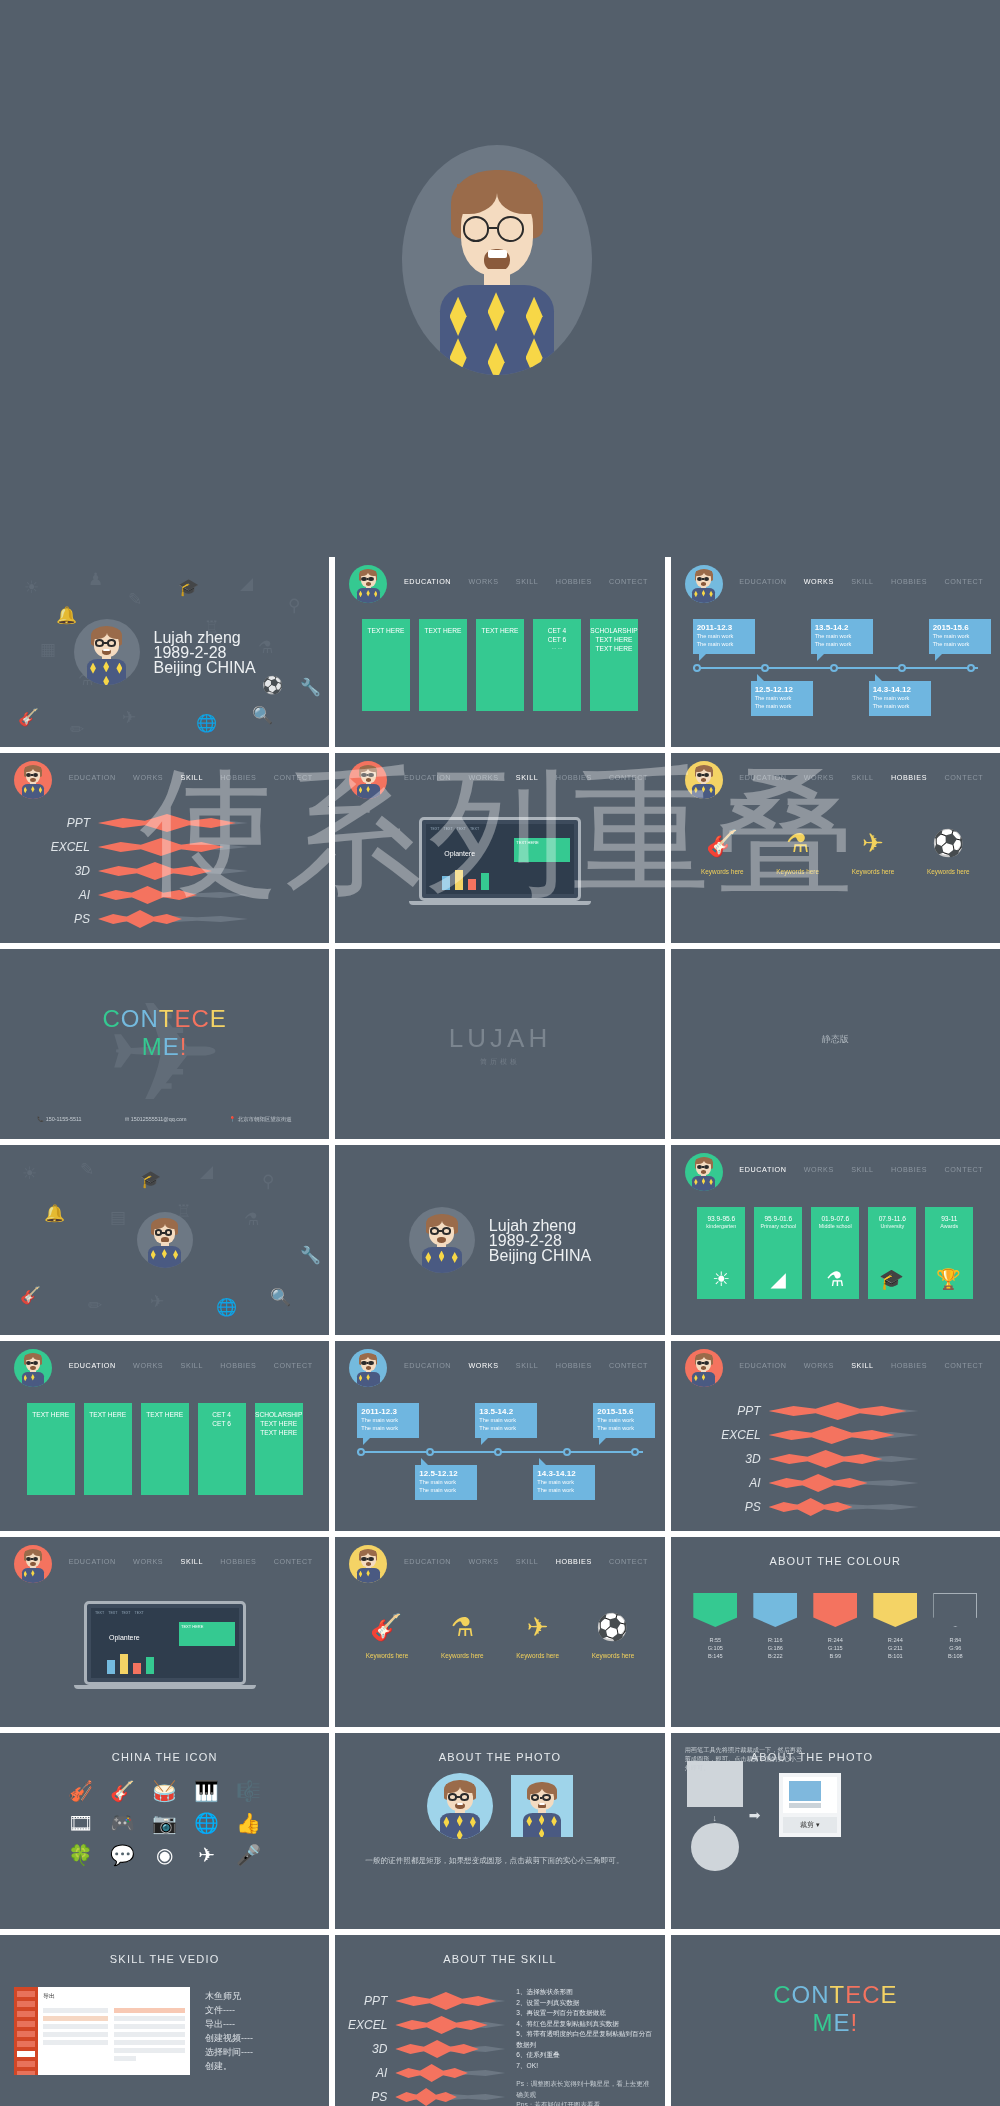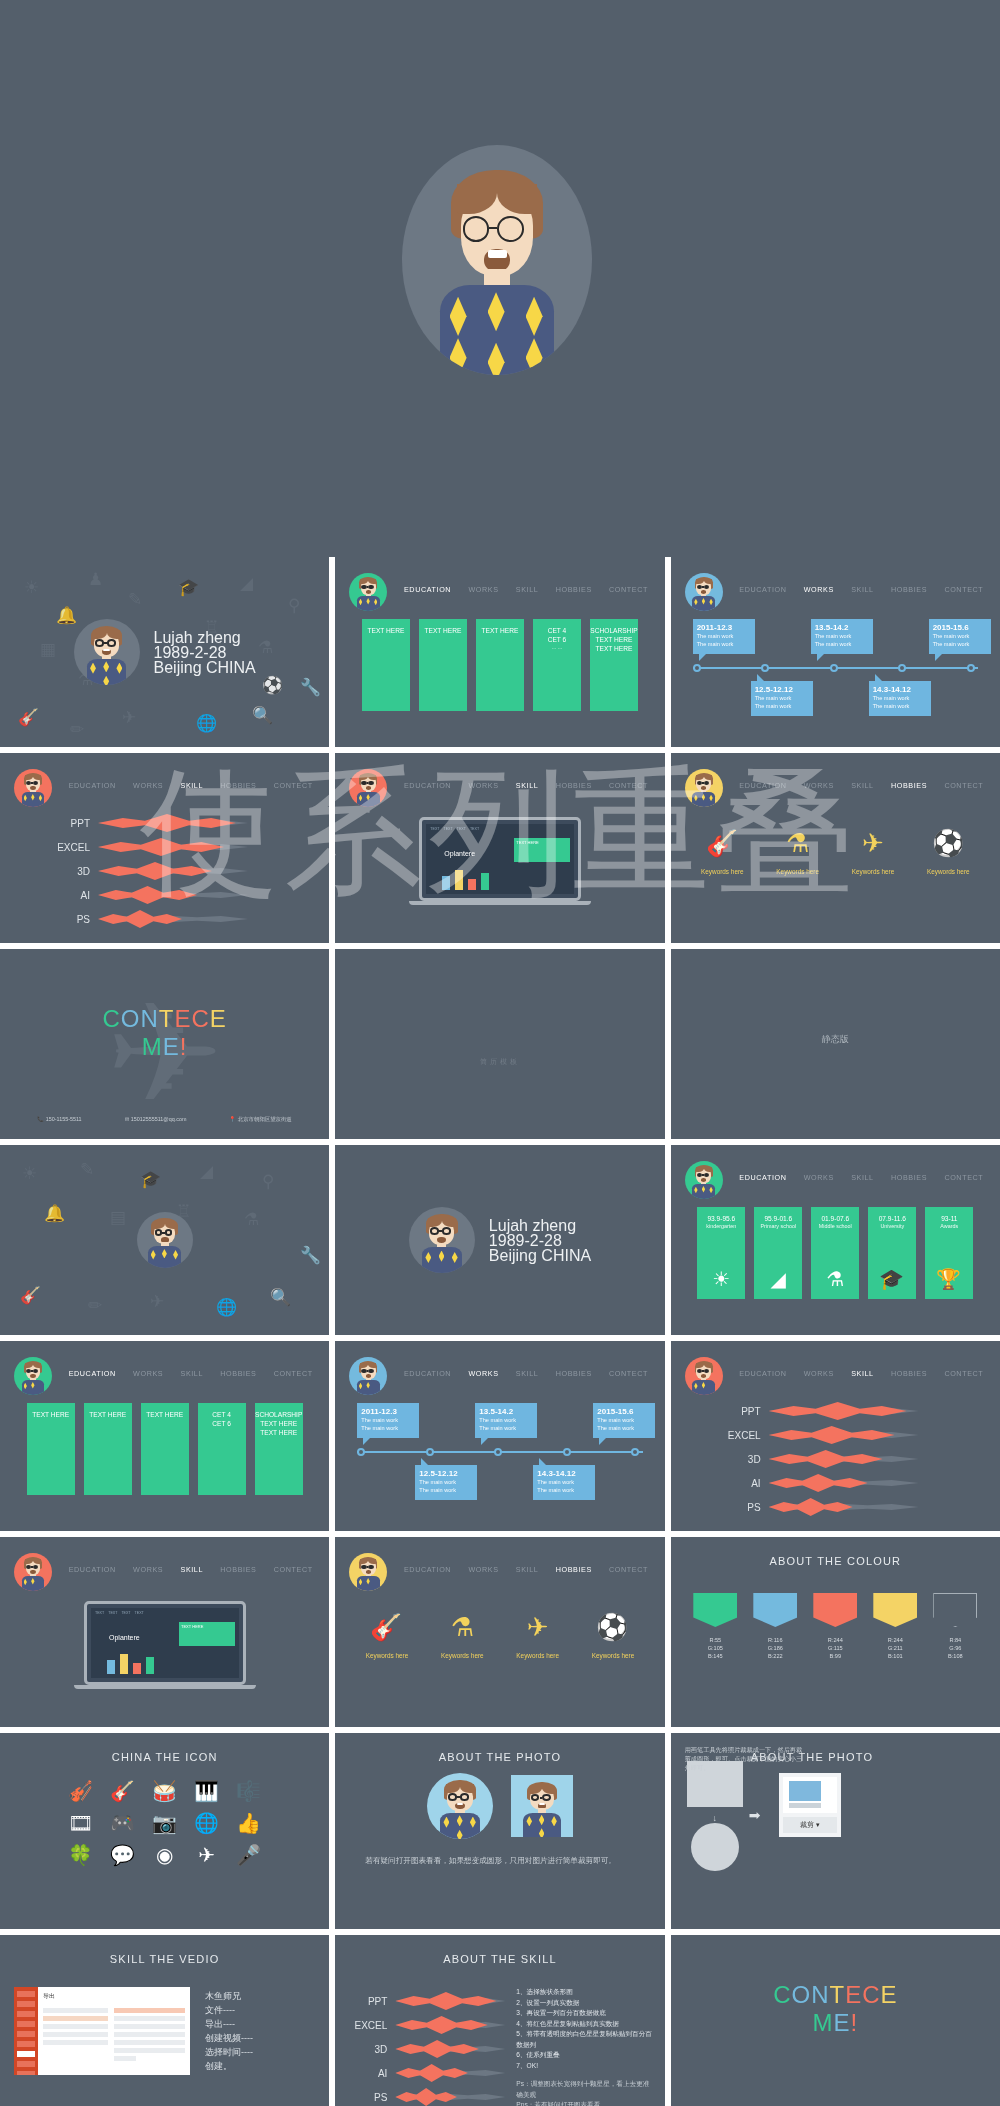--- a/index.html
+++ b/index.html
@@ -33,21 +33,21 @@
 
   
   .grid { position:absolute; left:0; top:557px; width:1000px; }
   .row  { display:flex; gap:6px; margin-bottom:6px; }
   .cell { position:relative; background:#545f6b; overflow:hidden; }
   .c3   { width:329.33px; height:190px; }
   .c3b  { width:329.33px; height:196px; }
   .c3c  { width:329.33px; height:200px; }
 
   
-  .navbar { position:absolute; left:0; top:8px; width:100%; height:48px; }
+  .navbar { position:absolute; left:0; top:0; width:100%; height:48px; }
   .nav-av { position:absolute; left:14px; top:8px; width:38px; height:38px; border-radius:50%; overflow:hidden; }
   .nav-items { position:absolute; left:60px; top:0; right:8px; height:48px;
                display:flex; align-items:center; justify-content:space-around; }
   .nav-item { font-size:7.2px; letter-spacing:.6px; color:#8d97a1; padding:0 2px; position:relative; }
   .nav-item.active { color:#fff; z-index:3; }
 
   
   .edu-wrap { position:absolute; left:0; top:62px; width:100%;
               display:flex; justify-content:center; gap:9px; }
   .edu-card { width:48px; height:92px; background:#35c991; color:#fff;
@@ -65,21 +65,21 @@
   .bub b { font-size:8px; display:block; }
   .bub span { font-size:5.6px; display:block; line-height:8px; opacity:.95; }
   .bub.up::after { content:""; position:absolute; left:6px; bottom:-7px; border:4px solid transparent;
                    border-top-color:#6fb6e0; border-left-color:#6fb6e0; }
   .bub.dn::after { content:""; position:absolute; left:6px; top:-7px; border:4px solid transparent;
                    border-bottom-color:#6fb6e0; border-left-color:#6fb6e0; }
 
   
   .skills { position:absolute; left:0; top:58px; width:100%; }
   .skrow { display:flex; align-items:center; height:24px; padding-left:48px; }
-  .sklabel { width:42px; text-align:right; font-size:10px; color:#dfe4e8; margin-right:8px; }
+  .sklabel { width:42px; text-align:right; font-size:12px; color:#dfe4e8; margin-right:8px;font-style:italic; }
   .skbar { position:relative; width:150px; height:18px; }
   .skbase { position:absolute; left:0; top:6px; width:100%; height:6px; background:#6c7783;
             clip-path:polygon(0 50%,18% 0,34% 22%,50% 0,66% 22%,82% 0,100% 50%,82% 100%,66% 78%,50% 100%,34% 78%,18% 100%); }
   .skfill { position:absolute; left:0; top:0; height:18px; background:#f4735f;
             clip-path:polygon(0 50%,18% 22%,34% 38%,50% 0,66% 38%,82% 22%,100% 50%,82% 78%,66% 62%,50% 100%,34% 62%,18% 78%); }
 
   
   .hob { position:absolute; left:0; top:75px; width:100%;
          display:flex; justify-content:space-around; padding:0 14px; }
   .hob-i { text-align:center; color:#f3d25c; }
@@ -534,20 +534,21 @@
           <div><i style="color:#35c991">C</i><i style="color:#74bade">ON</i><i style="color:#f4d365">T</i><i style="color:#f4735f">E</i><i style="color:#f4735f">C</i><i style="color:#f4d365">E</i></div>
           <div><i style="color:#35c991">M</i><i style="color:#74bade">E</i><i style="color:#f4735f">!</i></div>
         </div>
         <div class="cinfo">
           <span>📞&nbsp;<b style="font-weight:400">150-1155-5511</b></span>
           <span>✉&nbsp;<b style="font-weight:400">15012555511@qq.com</b></span>
           <span>📍&nbsp;<b style="font-weight:400">北京市朝阳区望京街道</b></span>
         </div>
       </div>
       <div class="cell c3">
+        <div class="t-big">LUJAH</div>
         <div class="t-sub">简历模板</div>
       </div>
       <div class="cell c3">
         <div class="t-dyn">静态版</div>
       </div>
     </div>
 
     <div class="row">
       <div class="cell c3">
         <div class="bg-icons">
@@ -1049,21 +1050,21 @@
                 <div class="teeth"></div>
                 <div class="neck"></div>
                 <div class="body"></div>
             <div class="d" style="left:25%;top:66%"></div>
                 <div class="d" style="left:45%;top:64%"></div>
             <div class="d" style="left:65%;top:66%"></div>
                 <div class="d" style="left:45%;top:86%"></div>
               </div>
           </div>
         </div>
-        <div class="ph-note">若有疑问打开图表看看，如果想变成圆形，只用对图片进行简单裁剪即可。</div>
+        <div class="ph-note">一般的证件照都是矩形，如果想变成圆形，点击裁剪下面的实心小三角即可。</div>
       </div>
 
       <div class="cell c3b">
         <div class="sec-title" style="left:80px;width:auto">ABOUT THE PHOTO</div>
         <div class="pf-left">
           <div class="pf-face"></div>
           <div style="text-align:center;color:#cfd5da;font-size:9px">↓</div>
           <div class="pf-face round"></div>
         </div>
         <div class="pf-arrow">➡</div>

